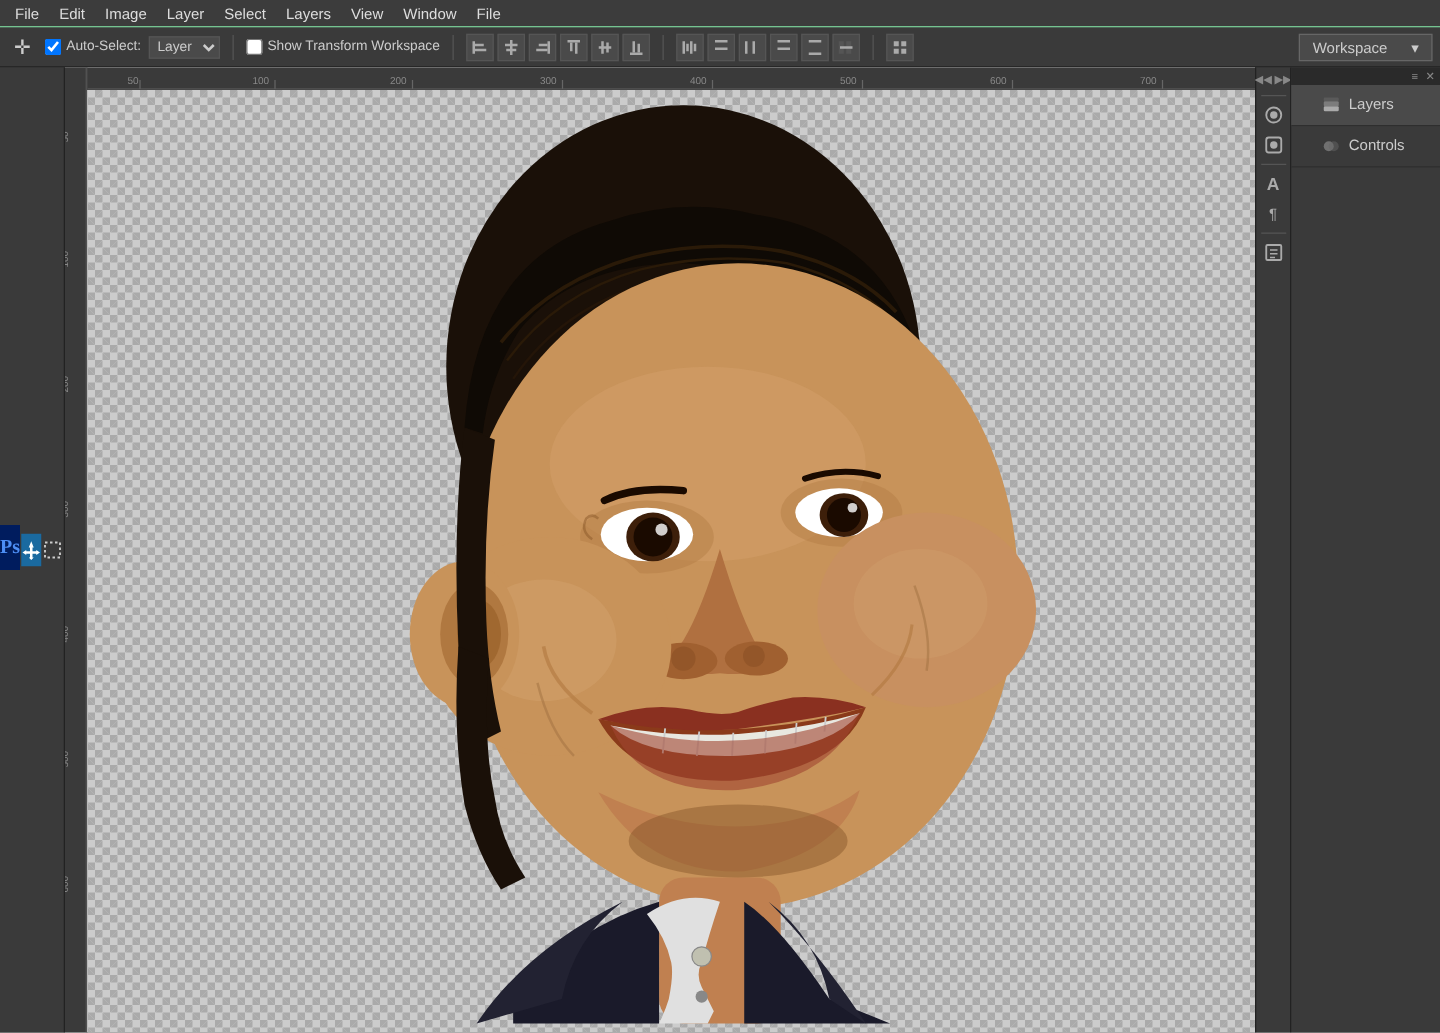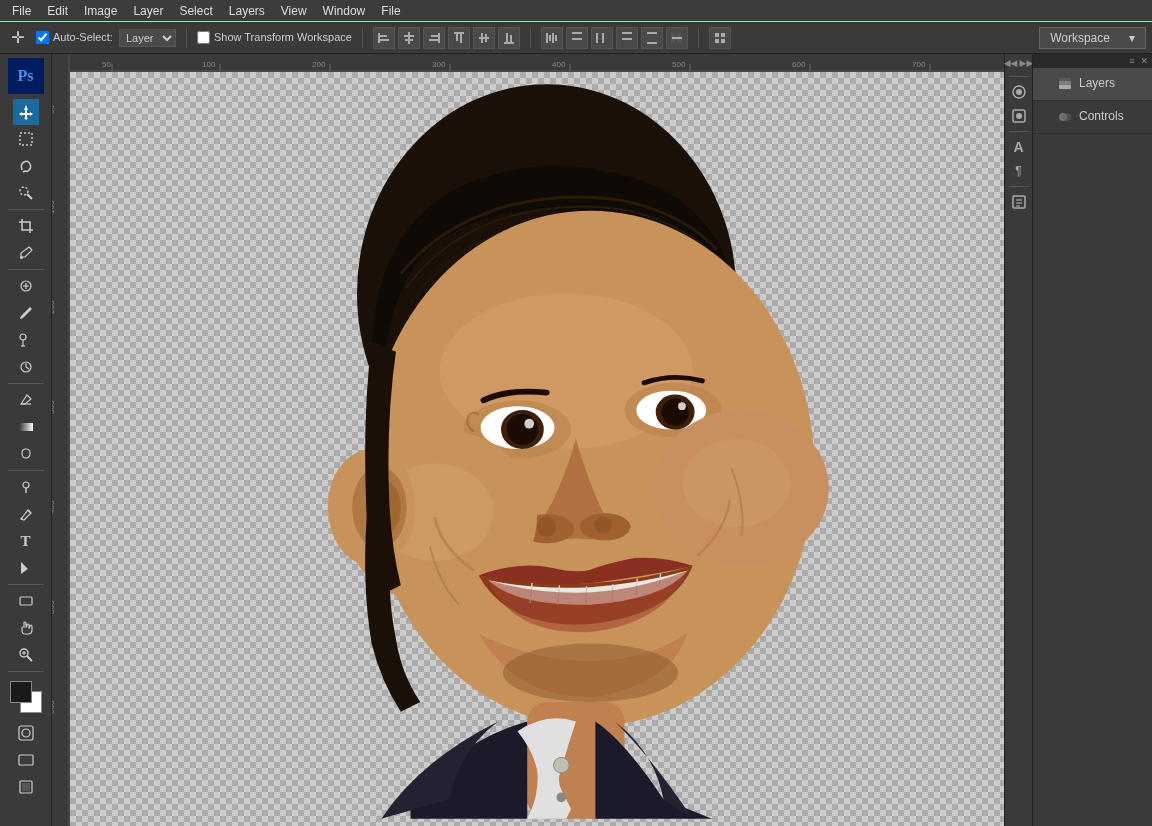--- a/index.html
+++ b/index.html
@@ -91,21 +91,21 @@
       width: 100%;
       height: calc(826px - 54px);
     }
 
     
     #left-toolbar {
       width: 52px;
       background: #3a3a3a;
       border-right: 1px solid #222;
       display: flex;
-      flex-direction: column;
+      flex-direction: row;
       align-items: center;
       padding: 4px 0;
       gap: 1px;
       overflow: hidden;
     }
     .ps-logo {
       width: 36px;
       height: 36px;
       background: #001c5e;
       display: flex;

